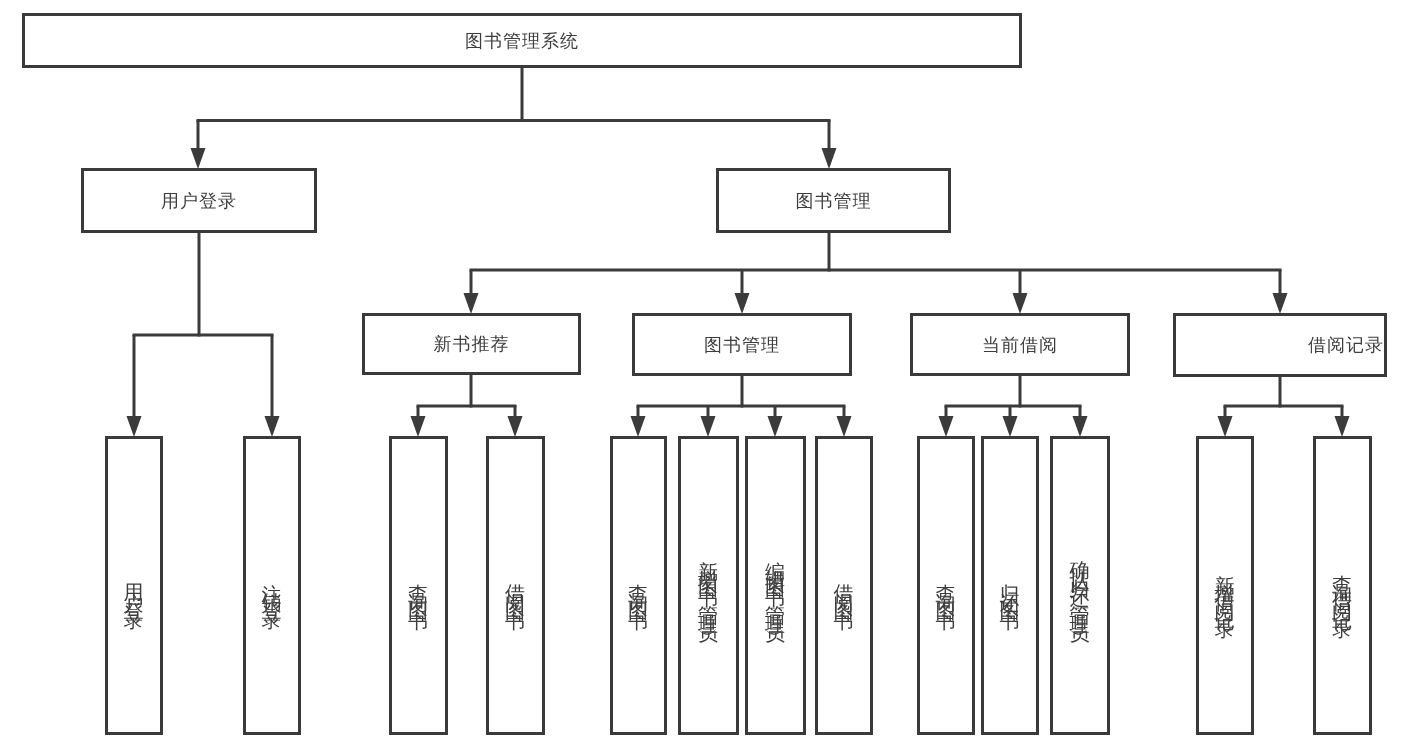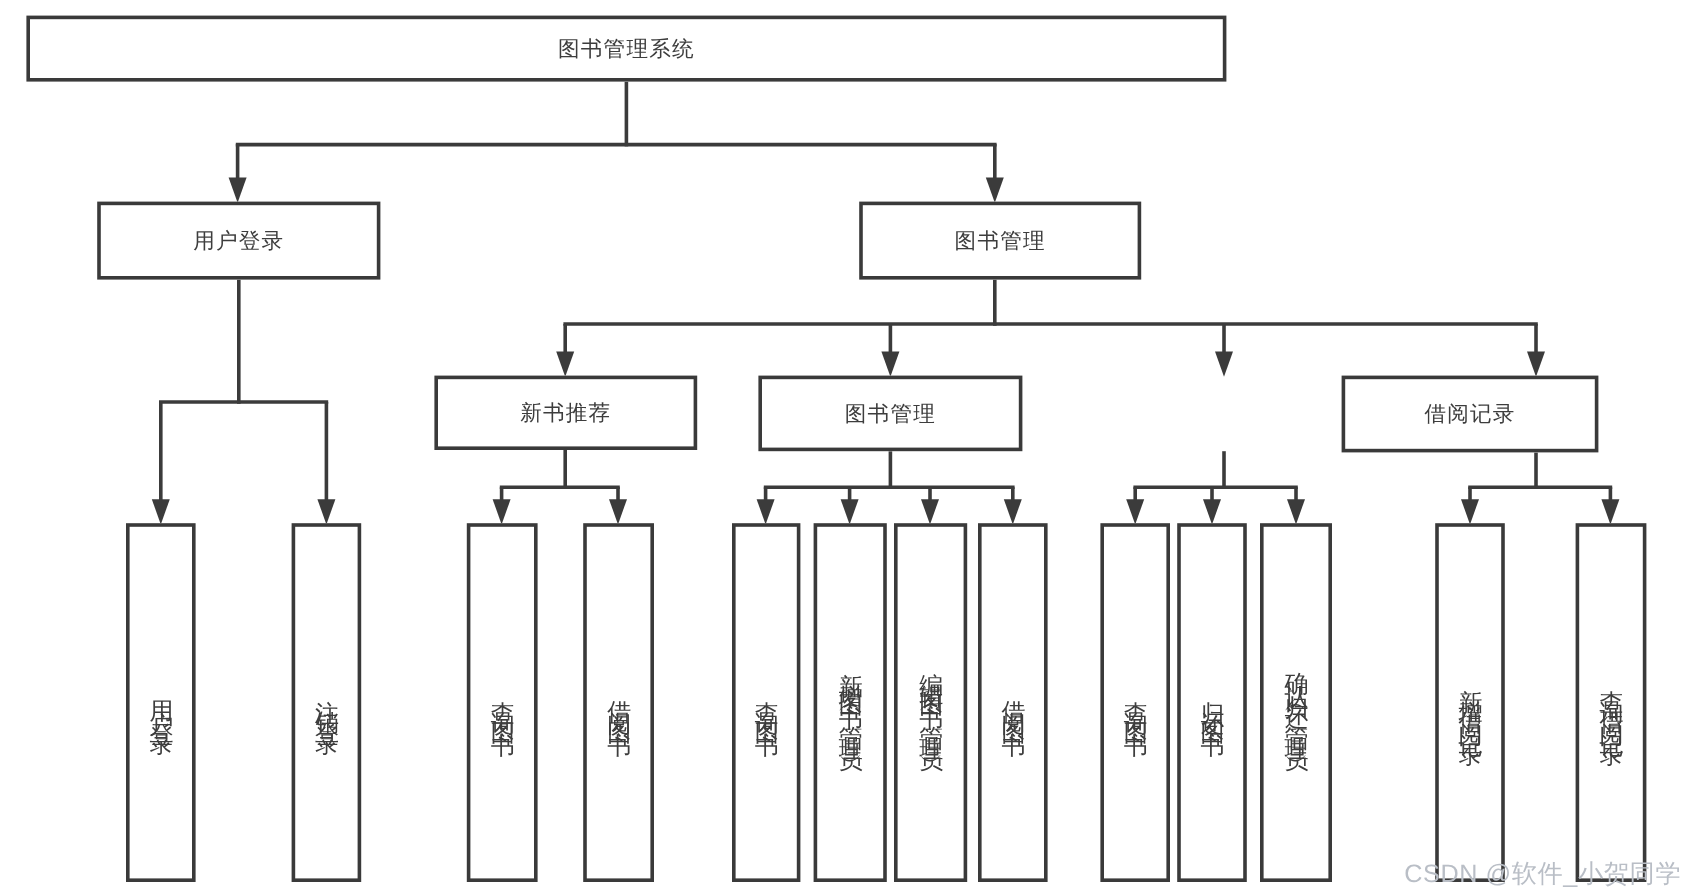--- a/index.html
+++ b/index.html
@@ -117,21 +117,24 @@
   <div class="box hbox" style="left:716px; top:168px; width:235px; height:65px;">
     <span>图书管理</span>
   </div>
 
   <div class="box hbox" style="left:362px; top:313px; width:219px; height:62px;text-align:center;">
     <span>新书推荐</span>
   </div>
   <div class="box hbox" style="left:632px; top:313px; width:220px; height:63px;">
     <span>图书管理</span>
   </div>
-  <div class="box hbox" style="left:1118px; top:313px; width:214px; height:64px;">
+  <div class="box hbox" style="left:910px; top:313px; width:220px; height:63px;">
+    <span>当前借阅</span>
+  </div>
+  <div class="box hbox" style="left:1173px; top:313px; width:214px; height:64px;justify-content:flex-end;">
     <span>借阅记录</span>
   </div>
 
   <div class="box vbox" style="left:105px; top:436px; width:58px; height:299px;">
     <span>用户登录</span>
   </div>
   <div class="box vbox" style="left:243px; top:436px; width:58px; height:299px;">
     <span>注销登录</span>
   </div>
 
@@ -165,15 +168,14 @@
     <span>确认归还（管理员）</span>
   </div>
 
   <div class="box vbox" style="left:1196px; top:436px; width:58px; height:299px;">
     <span>新增借阅记录</span>
   </div>
   <div class="box vbox" style="left:1313px; top:436px; width:59px; height:299px;">
     <span>查询借阅记录</span>
   </div>
 
-  <div class="watermark">CSDN @软件_小贺同学</div>
 
 </div>
 
 </body></html>

